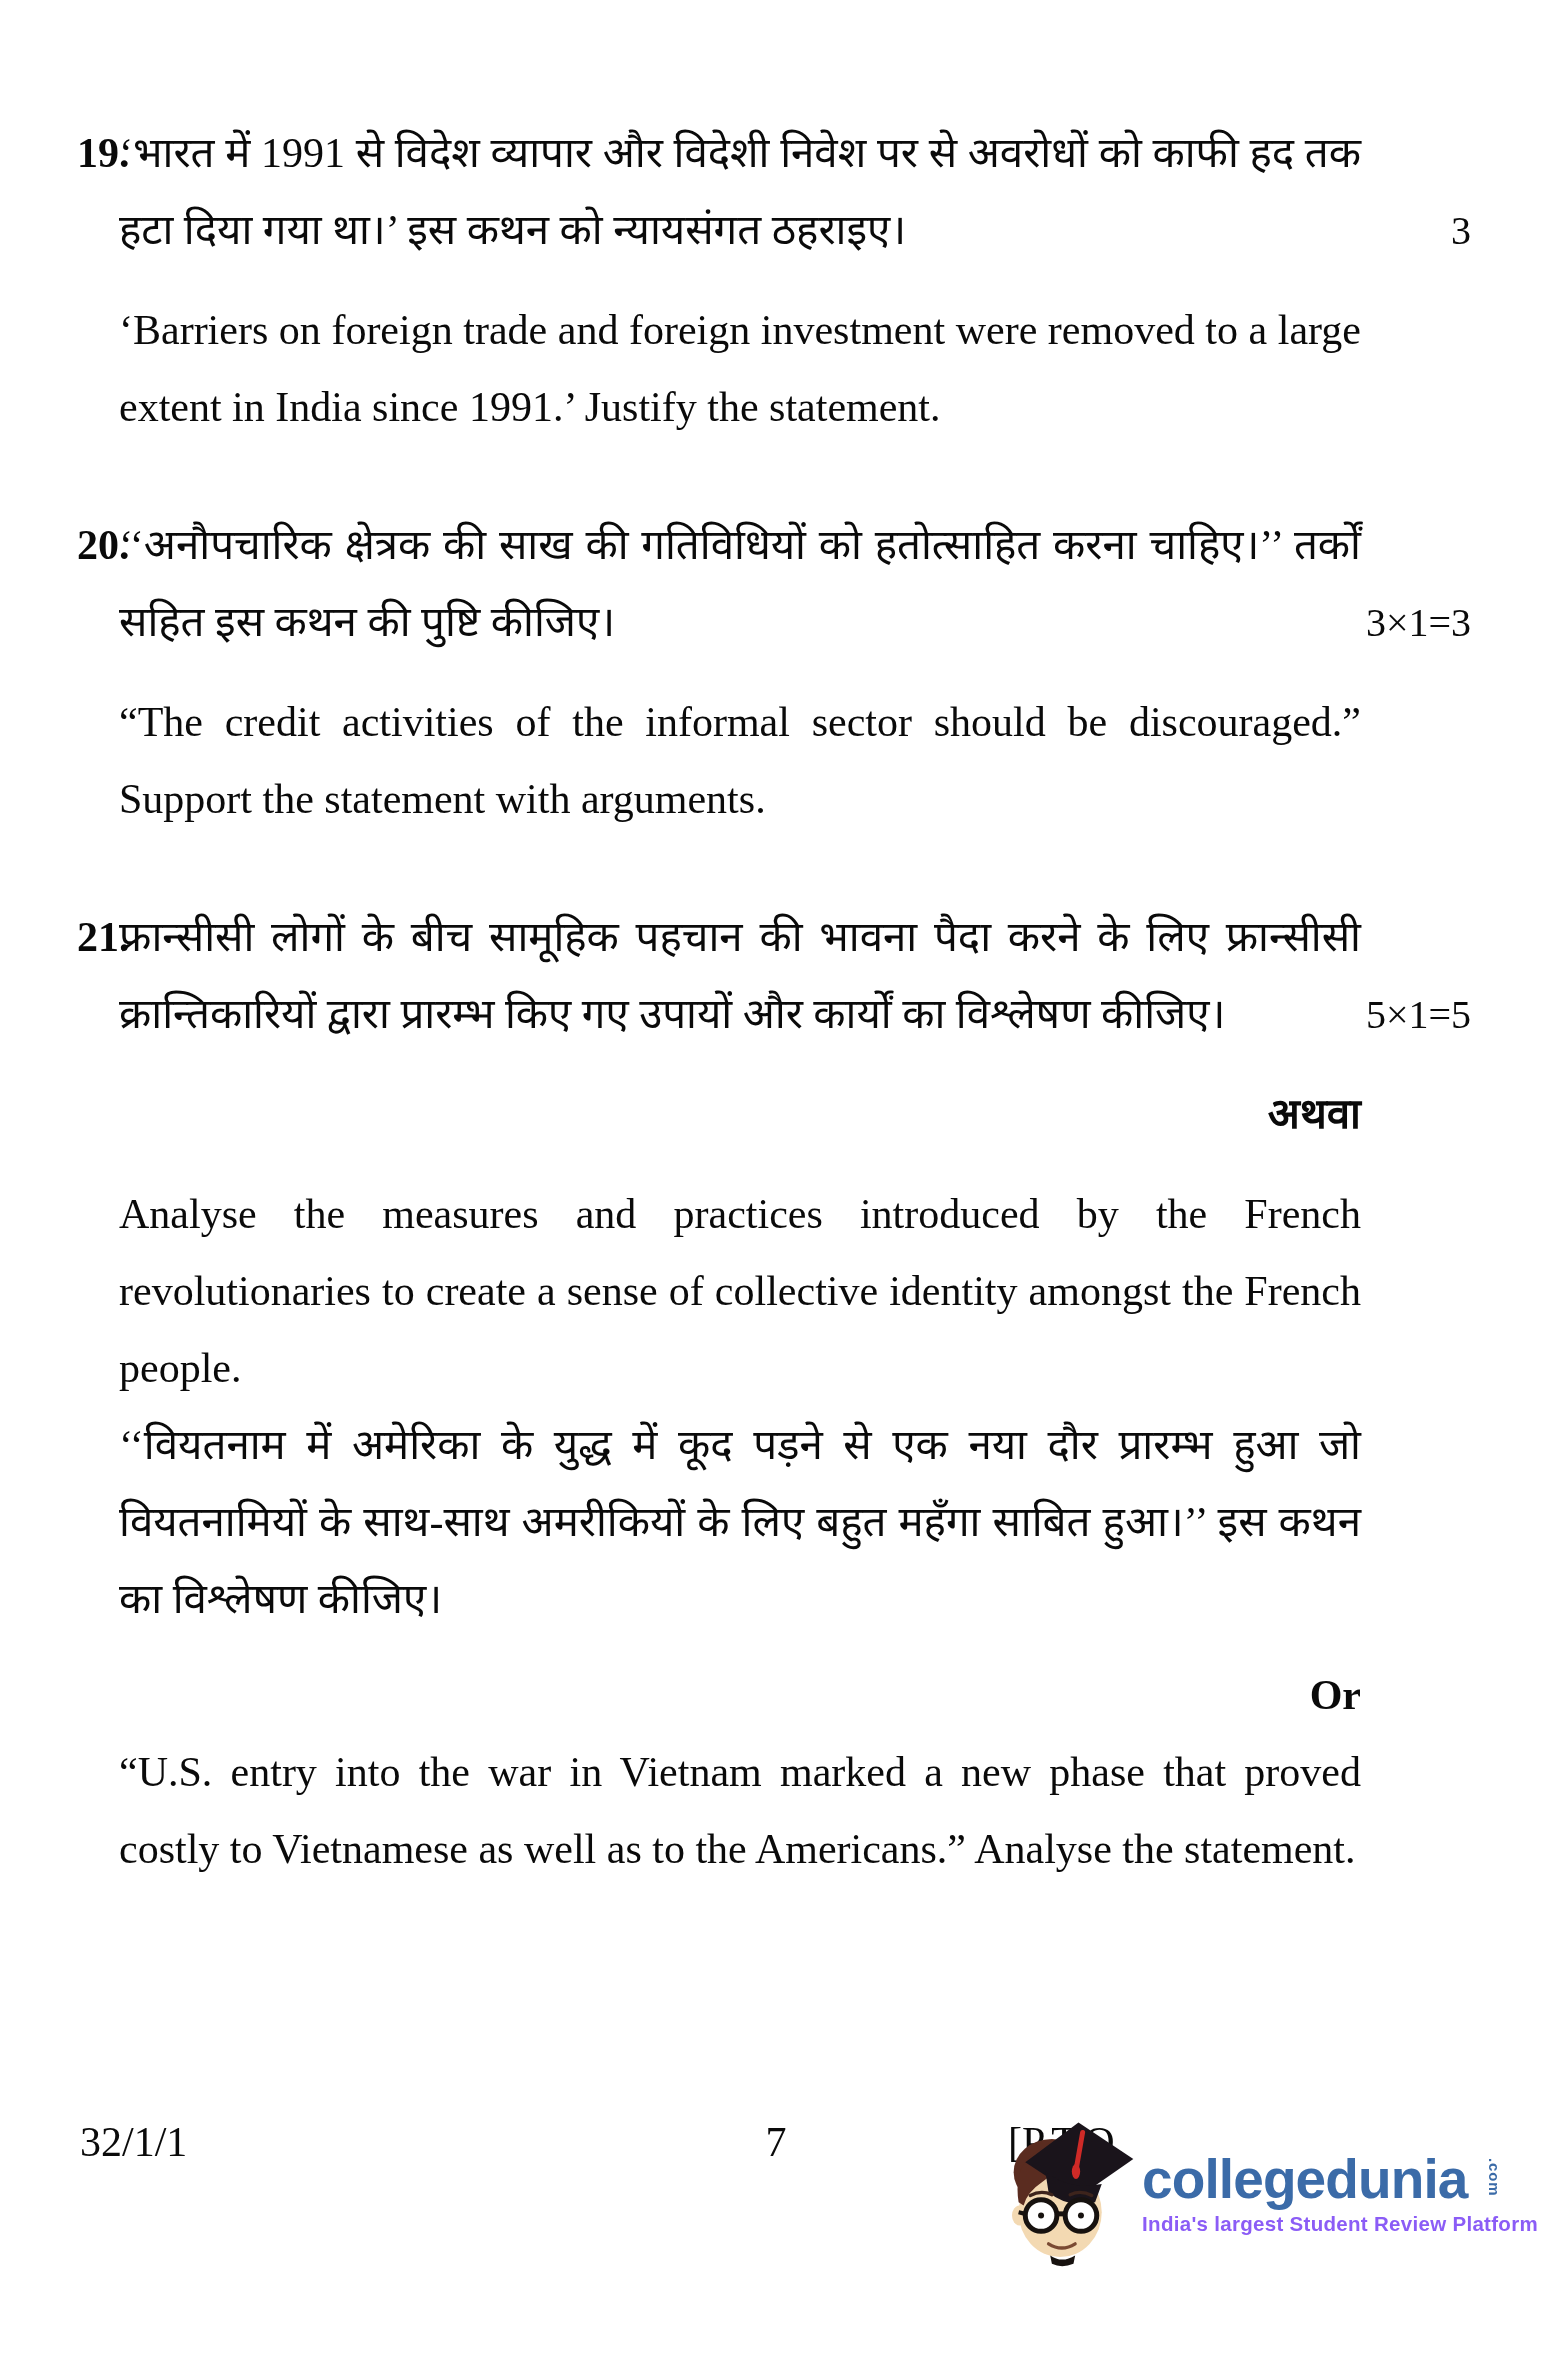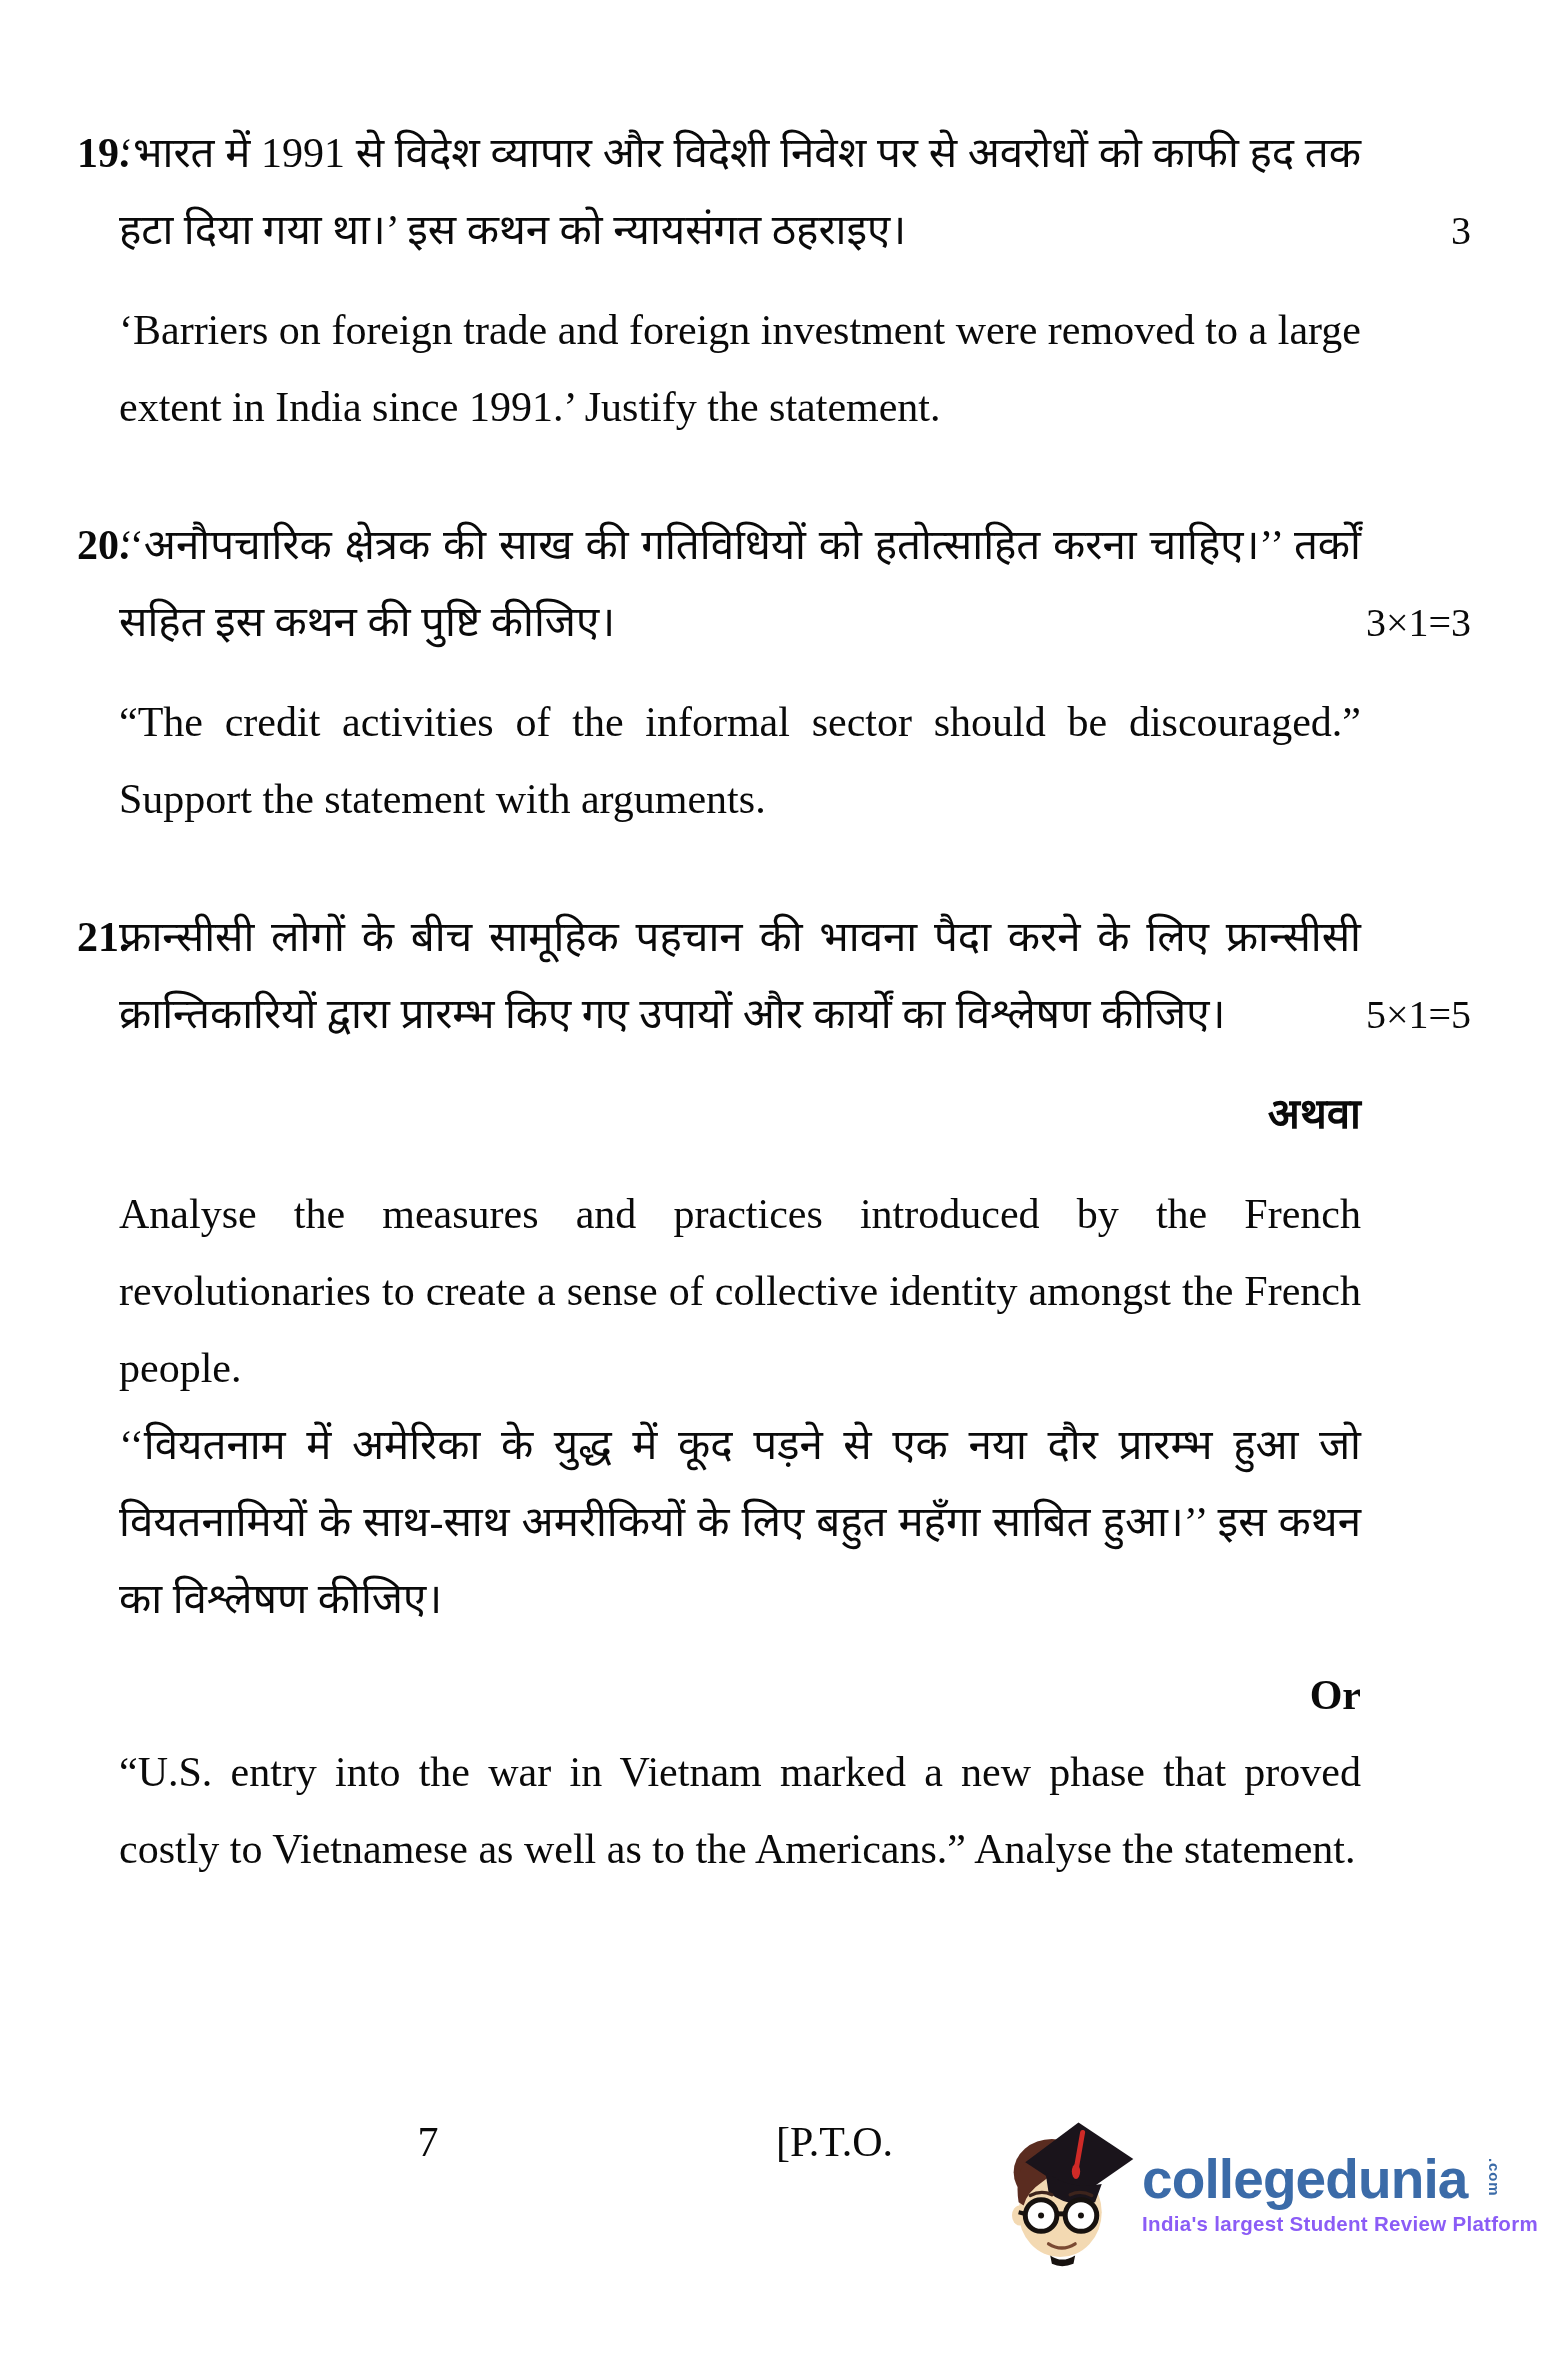--- a/index.html
+++ b/index.html
@@ -96,20 +96,21 @@
       <p class="or-heading">अथवा</p>
       <p class="para english">Analyse the measures and practices introduced by the French revolutionaries to create a sense of collective identity amongst the French people.</p>
       <p class="para hindi alt">‘‘वियतनाम में अमेरिका के युद्ध में कूद पड़ने से एक नया दौर प्रारम्भ हुआ जो वियतनामियों के साथ-साथ अमरीकियों के लिए बहुत महँगा साबित हुआ।’’ इस कथन का विश्लेषण कीजिए।</p>
       <p class="or-heading en">Or</p>
       <p class="para english after-or">“U.S. entry into the war in Vietnam marked a new phase that proved costly to Vietnamese as well as to the Americans.” Analyse the statement.</p>
     </section>
 
   </main>
 
   <footer class="footer">
+    <span class="f-left">32/1/1</span>
     <span class="f-center">7</span>
     <span class="f-right">[P.T.O.</span>
   </footer>
 
   <div class="branding">
     <span class="mascot-wrap">
       <svg class="mascot" viewBox="0 0 160 175" xmlns="http://www.w3.org/2000/svg" aria-hidden="true">
 
         <ellipse cx="60" cy="62" rx="46" ry="40" fill="#5a2c20"></ellipse>
 

